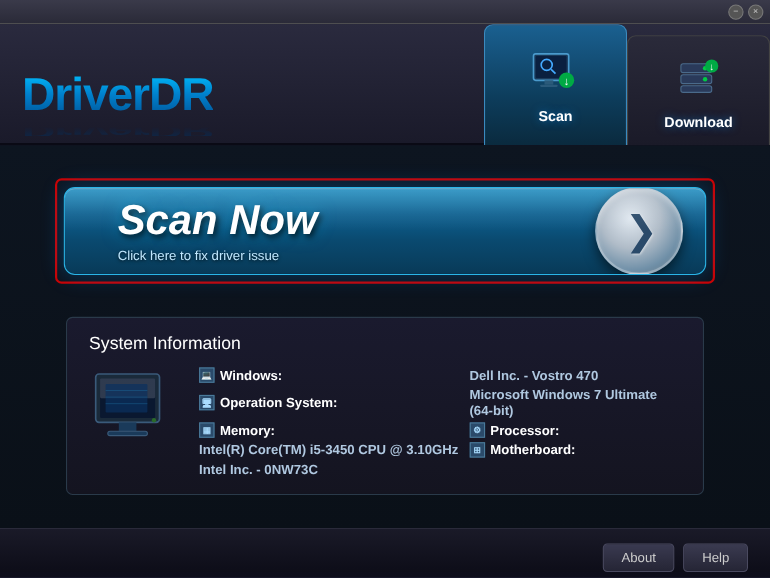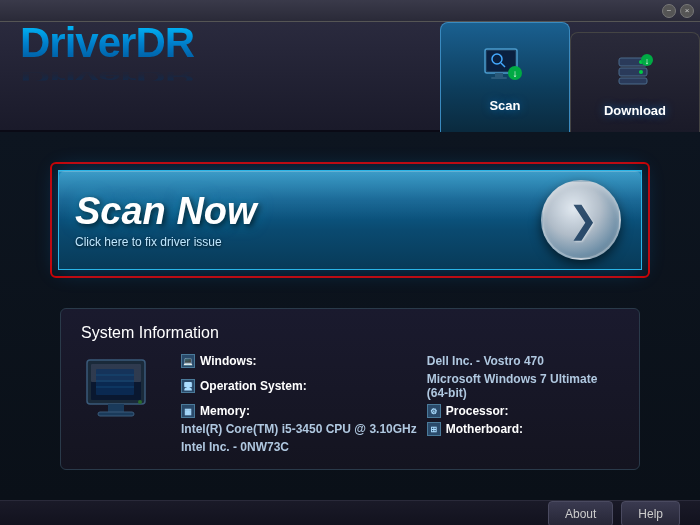--- a/index.html
+++ b/index.html
@@ -43,21 +43,21 @@
       justify-content: center;
       font-size: 8px;
       color: #ccc;
     }
 
     
     .header {
       height: 110px;
       background: linear-gradient(180deg, #2a2a3e 0%, #1a1a2a 100%);
       display: flex;
-      align-items: flex-start;
+      align-items: flex-end;
       padding: 0 20px;
       position: relative;
       border-bottom: 2px solid #0a0a15;
     }
 
     
     .logo-area {
       flex: 0 0 auto;
       display: flex;
       flex-direction: column;
@@ -148,27 +148,27 @@
     
     .scan-button-container {
       border: 2px solid #cc0000;
       border-radius: 6px;
       padding: 6px;
       margin-bottom: 30px;
       background: transparent;
     }
     .scan-button {
       width: 100%;
-      height: 100px;
+      height: 80px;
       background: linear-gradient(180deg, #1a8bbf 0%, #0d6090 30%, #0a4a70 60%, #083a58 100%);
-      border-radius: 0;
+      border-radius: 10px;
       display: flex;
       align-items: center;
       justify-content: space-between;
-      padding: 0 20px 0 16px;
+      padding: 0 20px 0 48px;
       cursor: pointer;
       border: 1px solid #2ab5e8;
       box-shadow: inset 0 1px 0 rgba(255,255,255,0.2), 0 0 20px rgba(0,150,255,0.3);
       position: relative;
       overflow: hidden;
     }
     .scan-button::before {
       content: '';
       position: absolute;
       top: 0; left: 0; right: 0;
@@ -273,21 +273,21 @@
       font-size: 12px;
       font-weight: bold;
     }
 
     
     .footer {
       height: 40px;
       background: linear-gradient(180deg, #1a1a28 0%, #0d0d18 100%);
       border-top: 1px solid #2a2a3a;
       display: flex;
-      align-items: flex-start;
+      align-items: flex-end;
       justify-content: flex-end;
       padding-right: 20px;
       gap: 8px;
     }
     .footer-btn {
       padding: 5px 16px;
       background: linear-gradient(180deg, #3a3a50 0%, #252535 100%);
       border: 1px solid #4a4a60;
       border-radius: 4px;
       color: #ccc;

